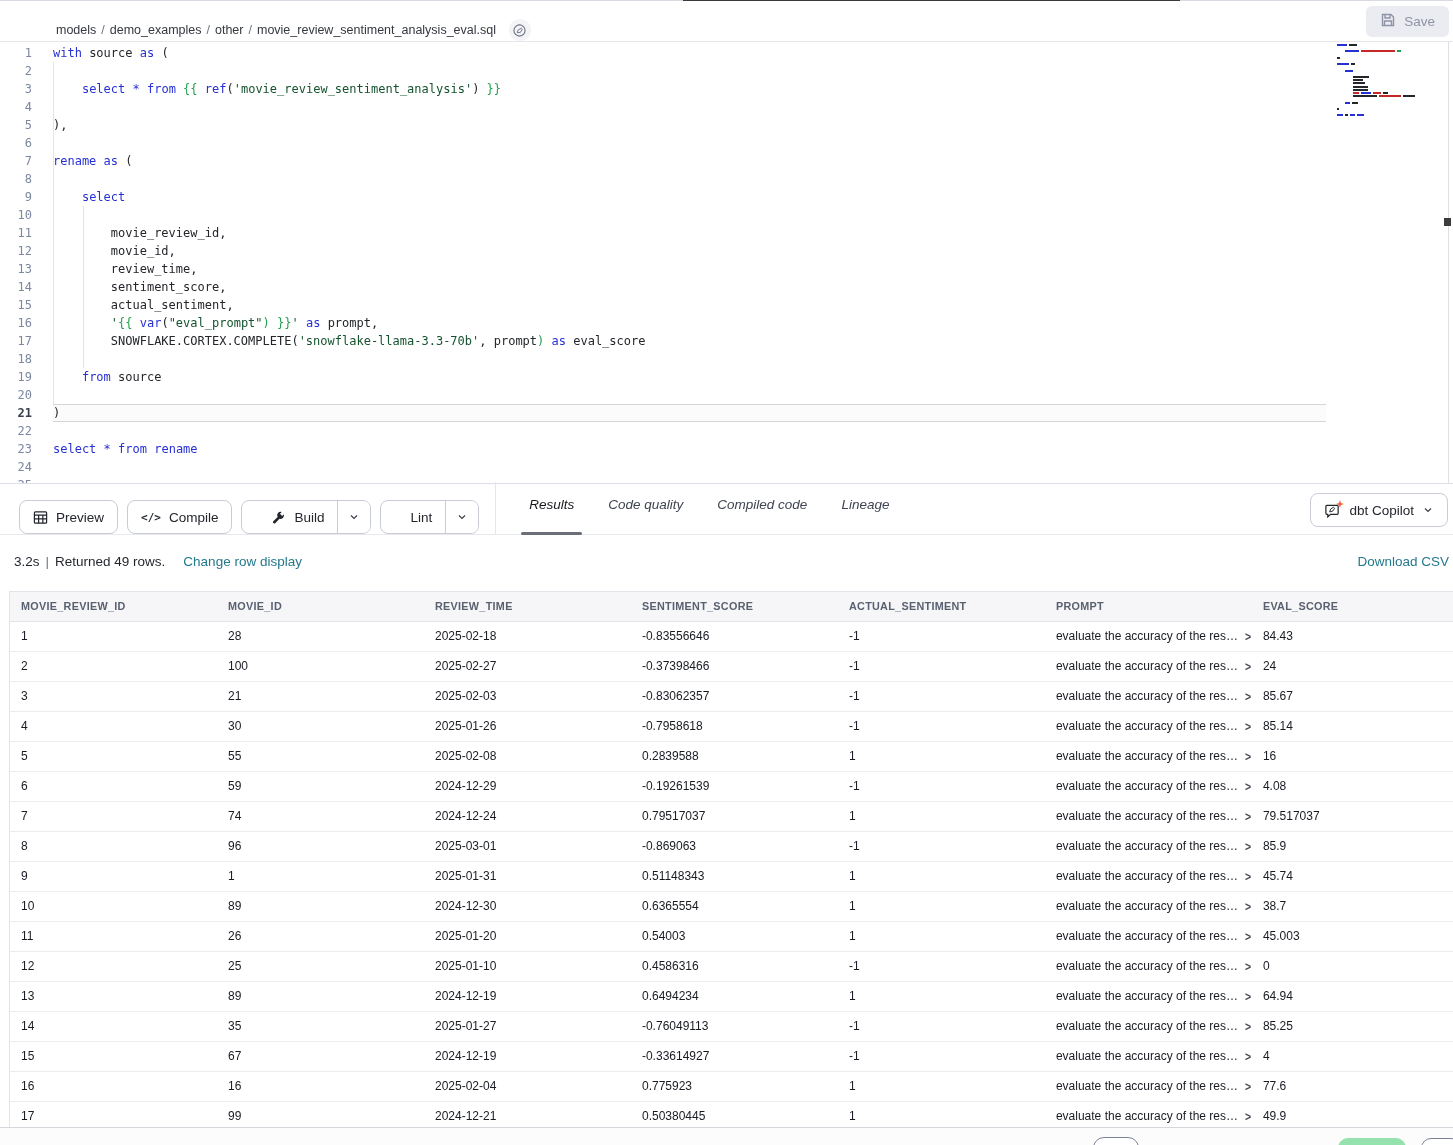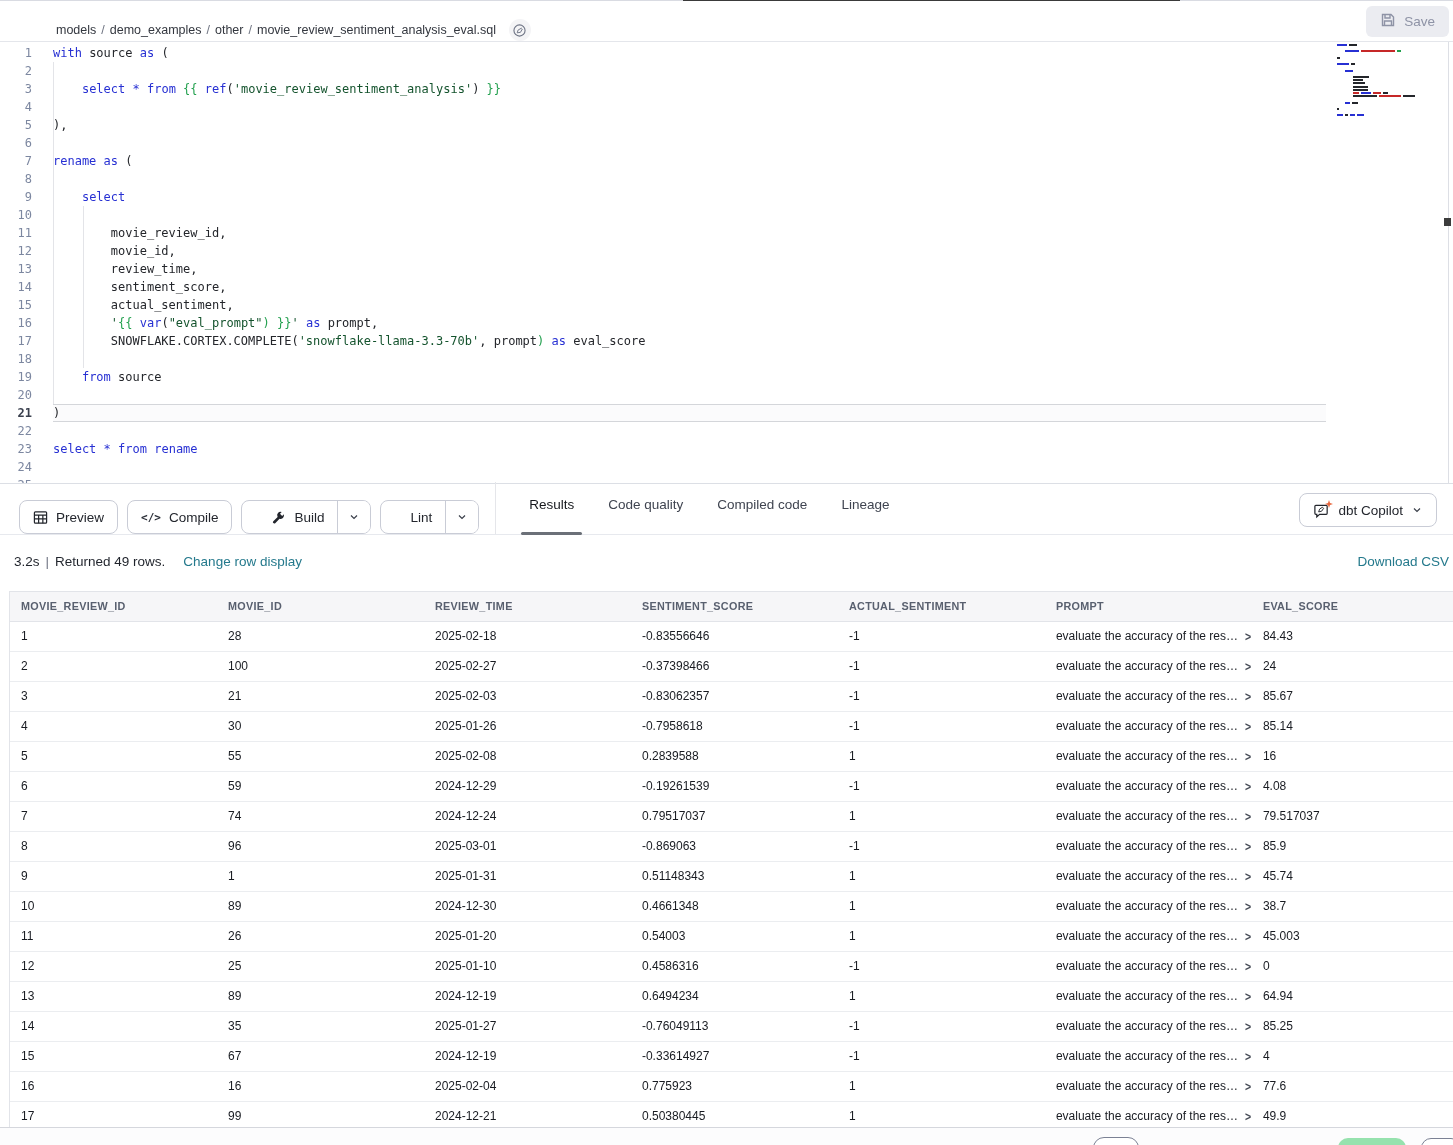--- a/index.html
+++ b/index.html
@@ -51,27 +51,27 @@
   .tb-btn { height:34px; border:1px solid #c9ccd6; border-radius:8px; background:#fff;
     display:flex; align-items:center; gap:8px; padding:0 13px; font-size:13.5px; color:#23262d;
     font-family:inherit; cursor:pointer; }
   .tb-btn svg { display:block; }
   .split { display:flex; height:34px; border:1px solid #c9ccd6; border-radius:8px; overflow:hidden;padding-left:16px; }
   .split .main { border:none; border-radius:0; height:100%; }
   .split .caret { width:33px; border:none; border-left:1px solid #c9ccd6; background:#fff;
     display:flex; align-items:center; justify-content:center; cursor:pointer; }
   .tb-left { display:flex; gap:9px; margin-left:19px; align-items:center; }
   .tb-divider { width:1px; height:52px; background:#e5e6ea; margin-left:16px; }
-  .tabs { display:flex; align-items:stretch; height:60px; margin-left:16px; gap:0; }
+  .tabs { display:flex; align-items:stretch; height:60px; margin-left:16px; gap:0;font-style:italic; }
   .tab { position:relative; display:flex; align-items:center; padding:0 17px; font-size:13.5px;
     color:#3f4450; cursor:pointer; }
   .tab.active { color:#16181d; }
   .tab.active::after { content:""; position:absolute; left:9px; right:9px; bottom:-1px; height:3px;
     background:#6b7078; border-radius:2px; }
-  .copilot { position:absolute; right:16px; top:9px; }
+  .copilot { position:absolute; right:5px; top:9px; }
   .mono-icon { font-family:"DejaVu Sans Mono", monospace; font-size:11px; color:#2b2f38; font-weight:bold; }
 
   
   .statusbar { position:absolute; top:537px; left:0; width:1453px; height:48px;
     display:flex; align-items:center; font-size:13.5px; color:#1f232b; }
   .statusbar .left { margin-left:14px; display:flex; align-items:center; gap:6px; }
   .pipe { color:#6f7482; font-weight:300; }
   .link { color:#24798c; cursor:pointer; }
   .crd { margin-left:12px; }
   .dl { position:absolute; right:4px; }
@@ -451,21 +451,21 @@
                 <span>evaluate the accuracy of the res…</span>
                 <span class="pchev">&gt;</span>
               </div>
             </td>
             <td>45.74</td>
           </tr>
           <tr>
             <td>10</td>
             <td>89</td>
             <td>2024-12-30</td>
-            <td>0.4661348</td>
+            <td>0.6365554</td>
             <td>1</td>
             <td>
               <div class="pcell">
                 <span>evaluate the accuracy of the res…</span>
                 <span class="pchev">&gt;</span>
               </div>
             </td>
             <td>38.7</td>
           </tr>
           <tr>

